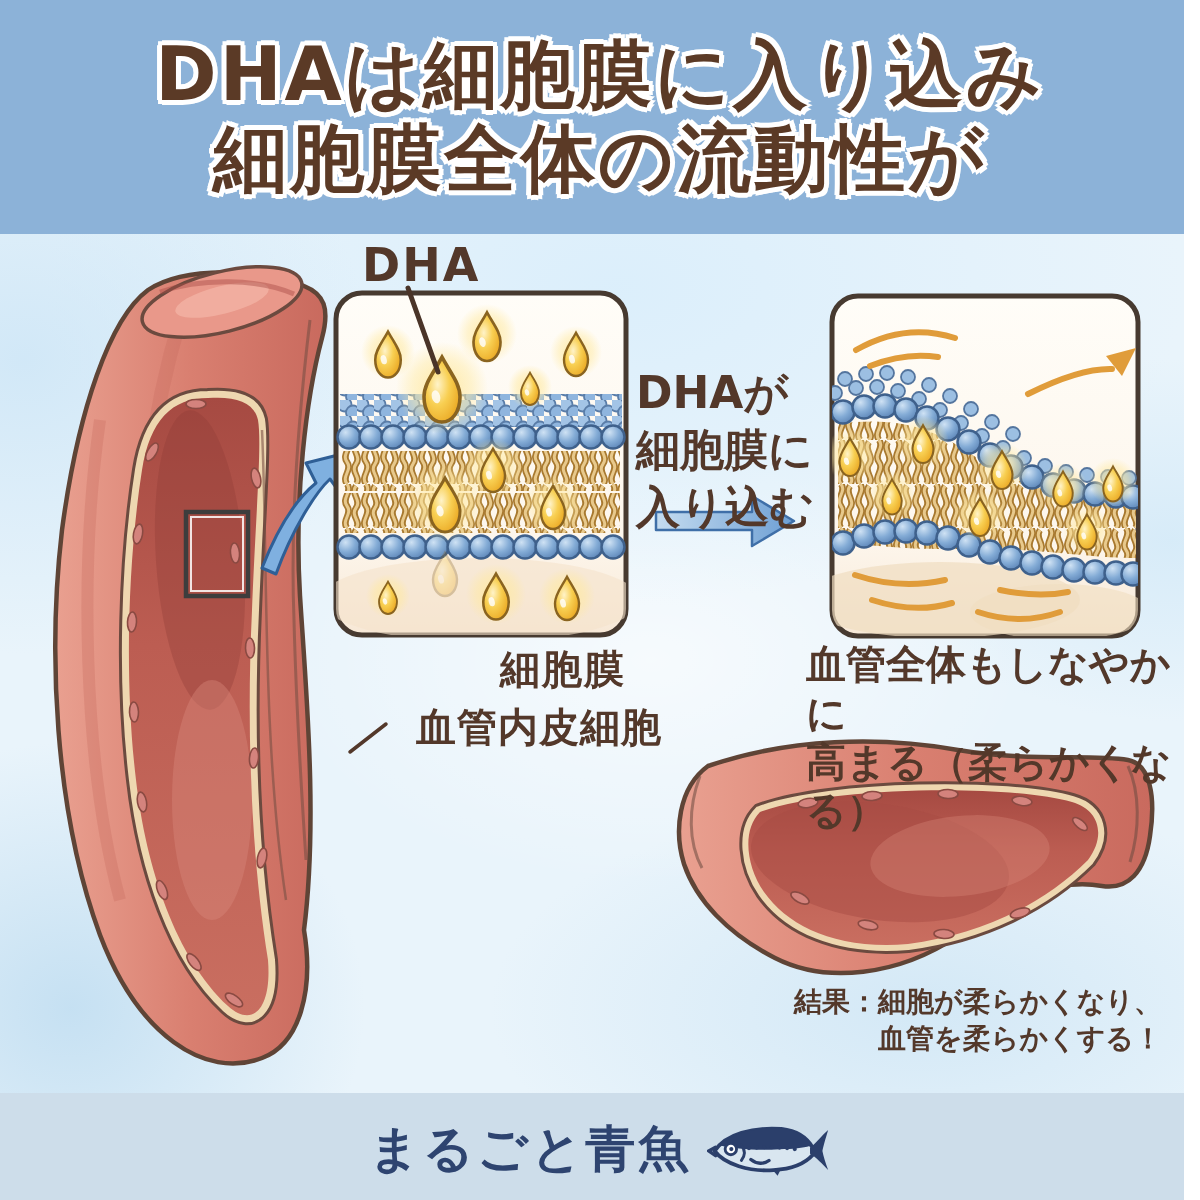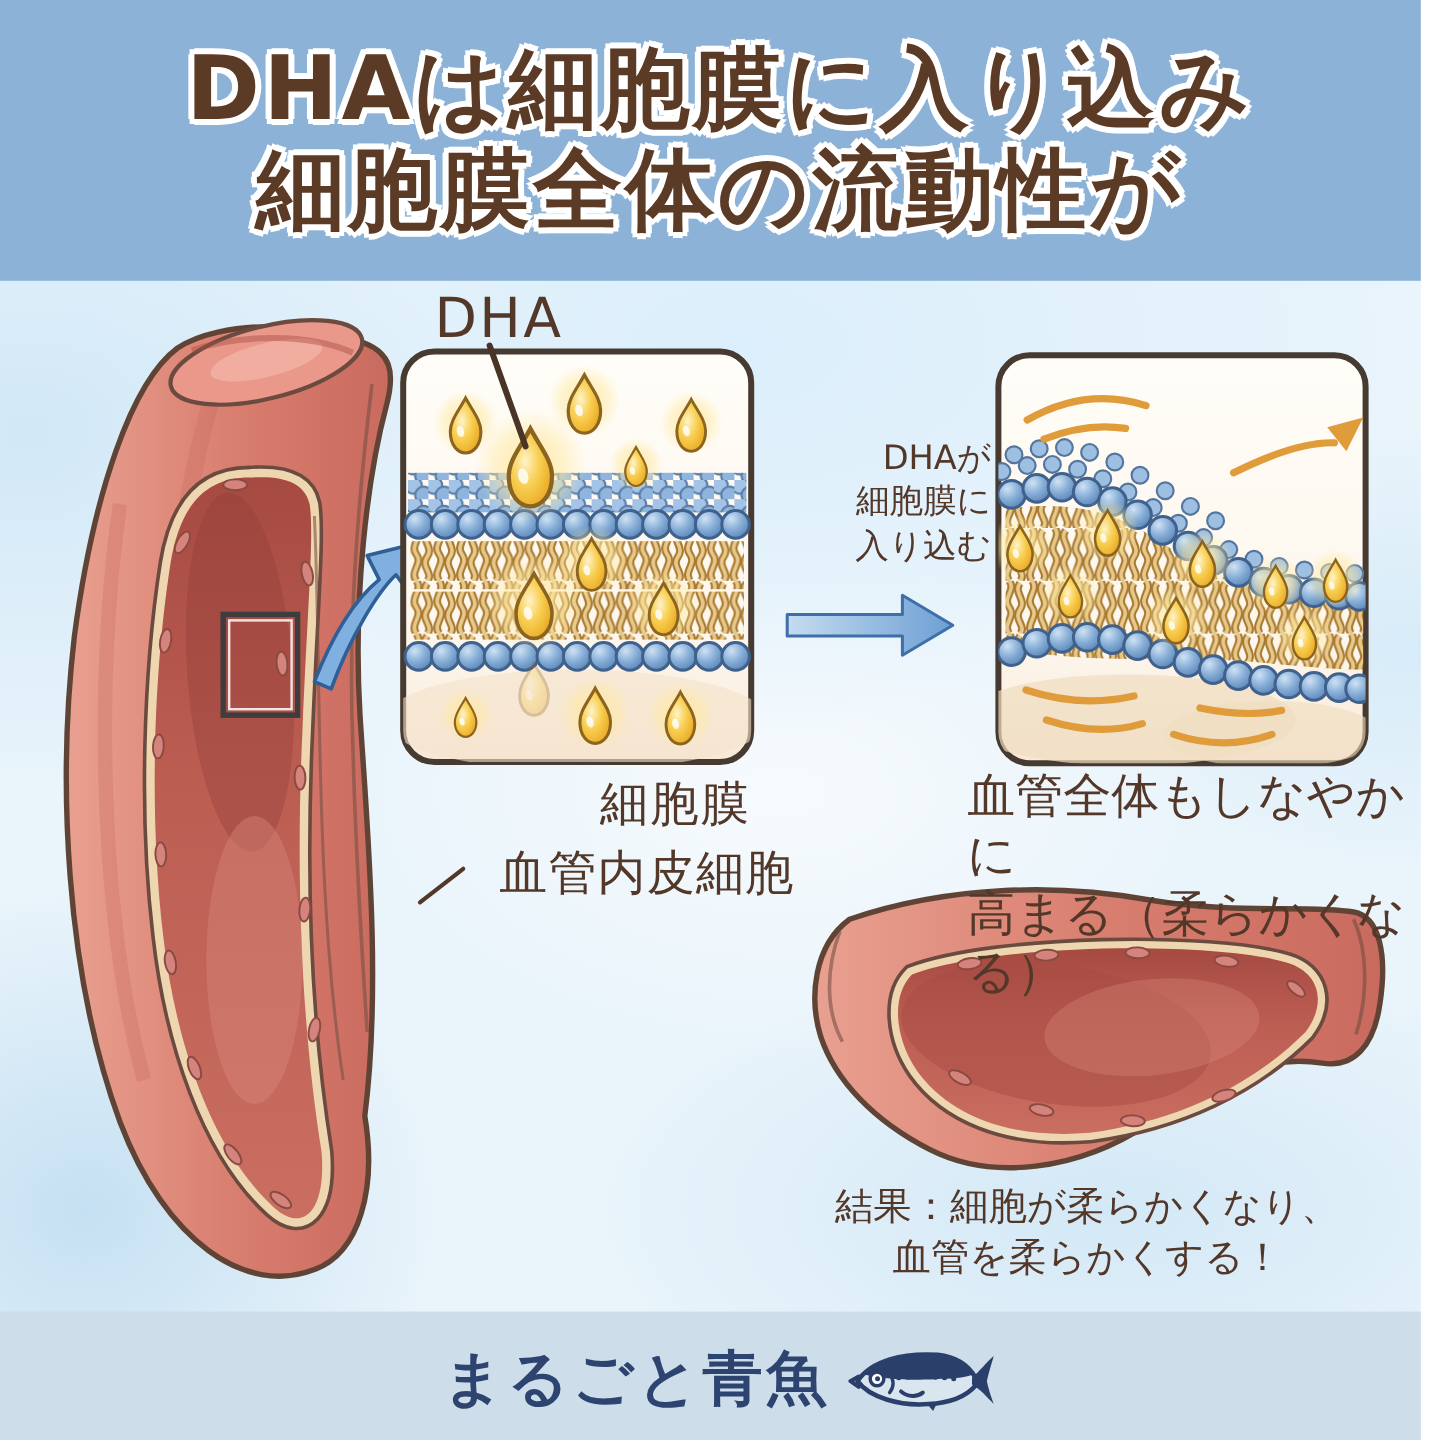--- a/index.html
+++ b/index.html
@@ -19,27 +19,27 @@
     position:absolute;left:0;top:0;width:1200px;height:234px;
     background:#8cb2d8;display:flex;flex-direction:column;align-items:center;
     justify-content:center;gap:6px;z-index:3;
   }
   .title-line{
     color:#5b3a26;font-weight:700;font-size:74px;letter-spacing:3px;line-height:1.05;
     text-shadow:-4px -4px 0 #fff,4px -4px 0 #fff,-4px 4px 0 #fff,4px 4px 0 #fff,
       0 -5px 0 #fff,0 5px 0 #fff,-5px 0 0 #fff,5px 0 0 #fff;
     white-space:nowrap;
   }
-  .label{position:absolute;color:#53382a;font-weight:400;z-index:4;}
+  .label{position:absolute;color:#53382a;font-weight:700;z-index:4;}
   .dha-label{left:362px;top:238px;font-size:46px;letter-spacing:2px;}
   .membrane-label{left:336px;top:642px;width:290px;text-align:right;font-size:40px;letter-spacing:2px;}
   .endo-label{left:392px;top:700px;font-size:40px;letter-spacing:1px;margin-left:24px;}
-  .transition-text{left:636px;top:364px;width:190px;text-align:right;font-size:28px;line-height:1.3;}
+  .transition-text{left:636px;top:364px;width:190px;text-align:left;font-size:44px;line-height:1.3;}
   .after-caption{left:806px;top:640px;width:370px;font-size:40px;line-height:1.22;letter-spacing:0px;}
-  .result-caption{left:650px;top:984px;width:512px;text-align:center;font-size:32px;line-height:1.32;}
+  .result-caption{left:650px;top:984px;width:512px;text-align:right;font-size:28px;line-height:1.32;}
   .footer{
     position:absolute;left:0;top:1093px;width:1200px;height:107px;background:#cdddea;z-index:3;
   }
   .brand{
     position:absolute;left:0;top:1116px;width:1200px;display:flex;align-items:center;
     justify-content:center;gap:16px;z-index:4;
   }
   .brand-text{color:#2e4470;font-weight:700;font-size:50px;letter-spacing:3px;}
   #art{position:absolute;left:0;top:0;z-index:2;}
 </style>

